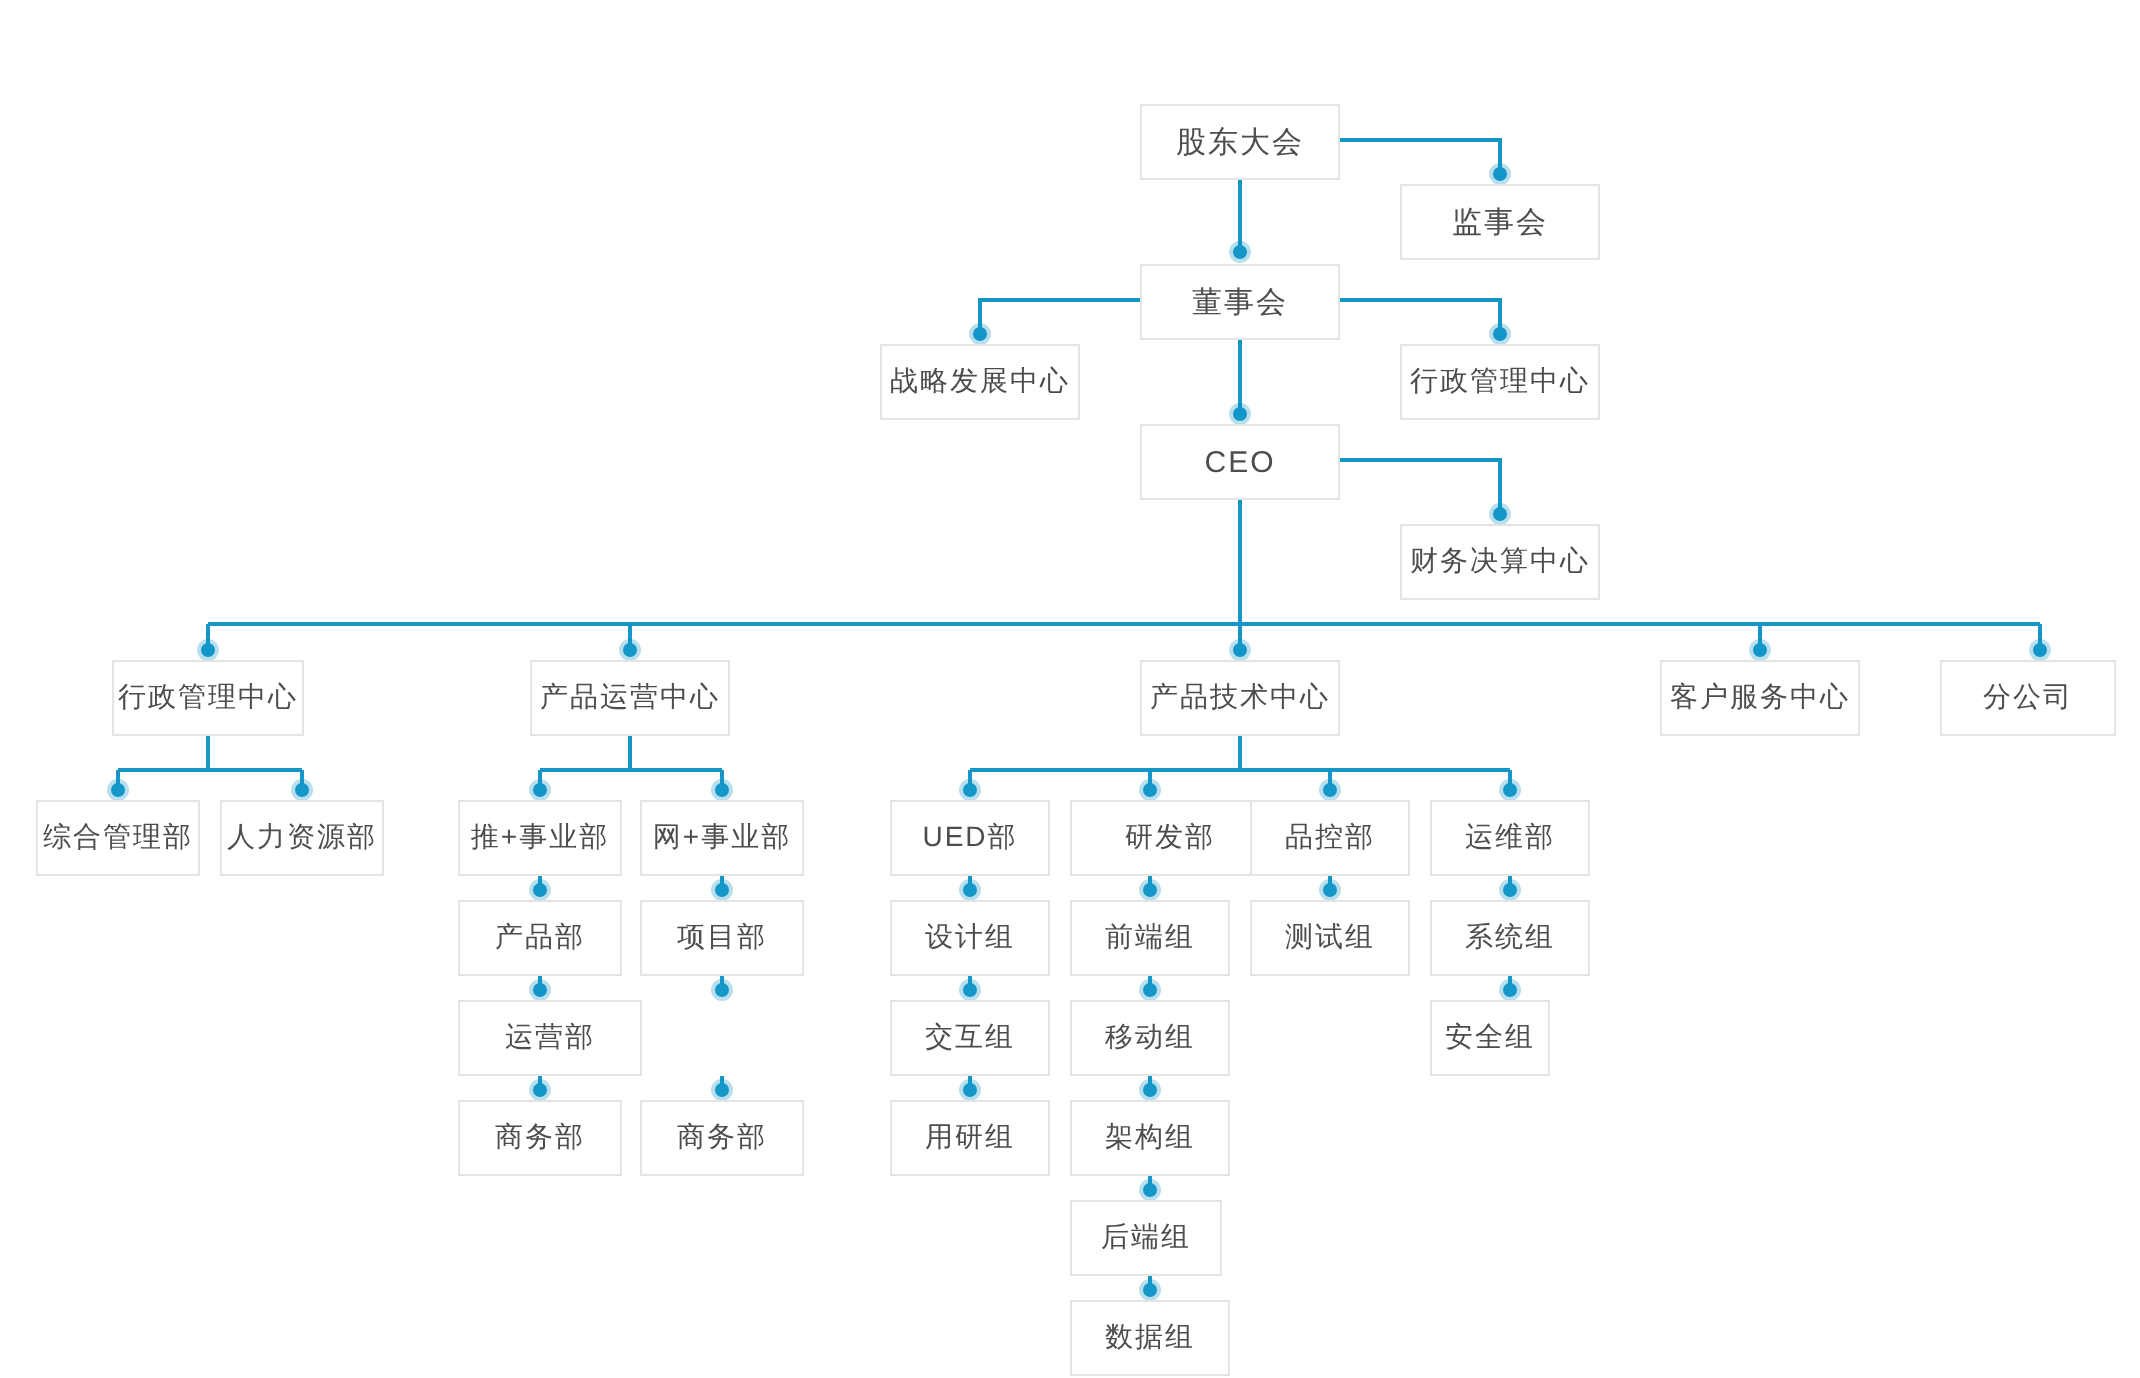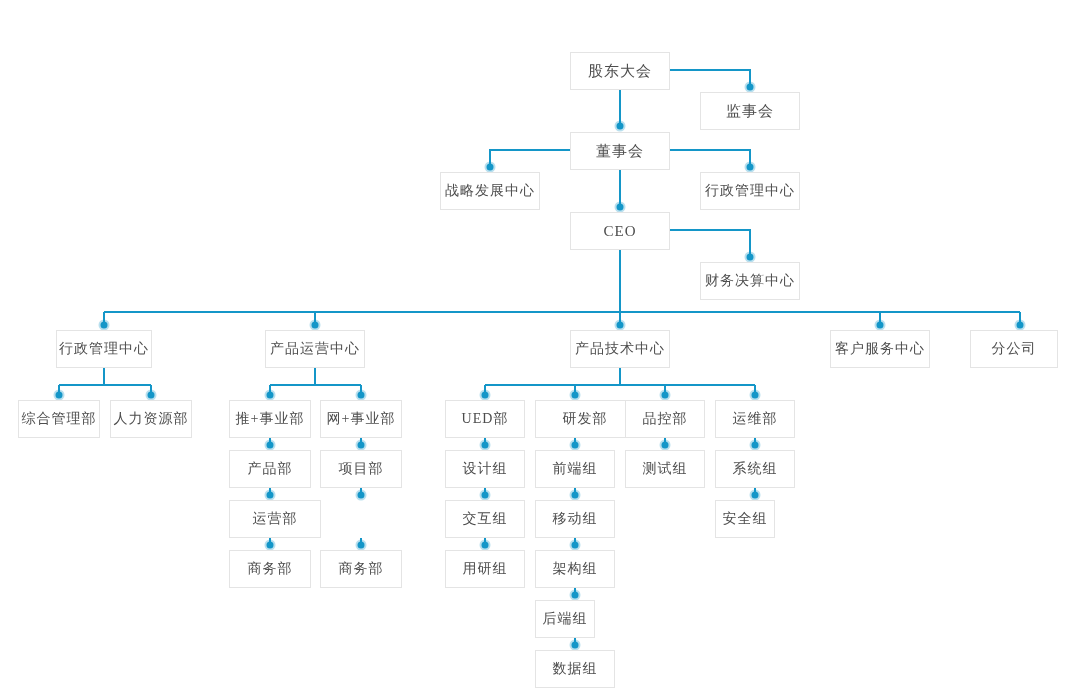--- a/index.html
+++ b/index.html
@@ -1,20 +1,20 @@
 <!DOCTYPE html>
 <html style="--accent: #1496c8; --node-border: #e4e4e4; --node-bg: #ffffff; --node-text: #4d4d4d; --page-bg: #ffffff;"><head>
 <meta charset="utf-8">
 <title>Org Chart</title>
 <style>
   html,body{margin:0;padding:0;background:var(--page-bg,#ffffff);}
   #canvas{
     position:relative;width:1070px;height:689px;overflow:hidden;
     background:var(--page-bg,#ffffff);
-    font-family:Liberation Serif, serif;
+    font-family:Liberation Sans, sans-serif;
   }
   svg.connectors{position:absolute;left:0;top:0;width:1070px;height:689px;}
   .connectors path{stroke:var(--accent,#1496c8);stroke-width:2;fill:none;}
   #dot .halo{fill:var(--accent,#1496c8);opacity:.3;}
   #dot .core{fill:var(--accent,#1496c8);}
   .node{
     position:absolute;height:38px;box-sizing:border-box;
     background:var(--node-bg,#ffffff);
     border:1px solid var(--node-border,#e4e4e4);
     display:flex;align-items:center;justify-content:center;
@@ -168,16 +168,16 @@
   <div class="node" style="left:625px;top:400px;width:80px">品控部</div>
   <div class="node" style="left:445px;top:450px;width:80px">设计组</div>
   <div class="node" style="left:535px;top:450px;width:80px">前端组</div>
   <div class="node" style="left:625px;top:450px;width:80px">测试组</div>
   <div class="node" style="left:715px;top:450px;width:80px">系统组</div>
   <div class="node" style="left:445px;top:500px;width:80px">交互组</div>
   <div class="node" style="left:535px;top:500px;width:80px">移动组</div>
   <div class="node" style="left:715px;top:500px;width:60px">安全组</div>
   <div class="node" style="left:445px;top:550px;width:80px">用研组</div>
   <div class="node" style="left:535px;top:550px;width:80px">架构组</div>
-  <div class="node" style="left:535px;top:600px;width:60px">后端组</div>
+  <div class="node" style="left:535px;top:600px;width:76px">后端组</div>
   <div class="node" style="left:535px;top:650px;width:80px">数据组</div>
 
 </div>
 
 </body></html>

